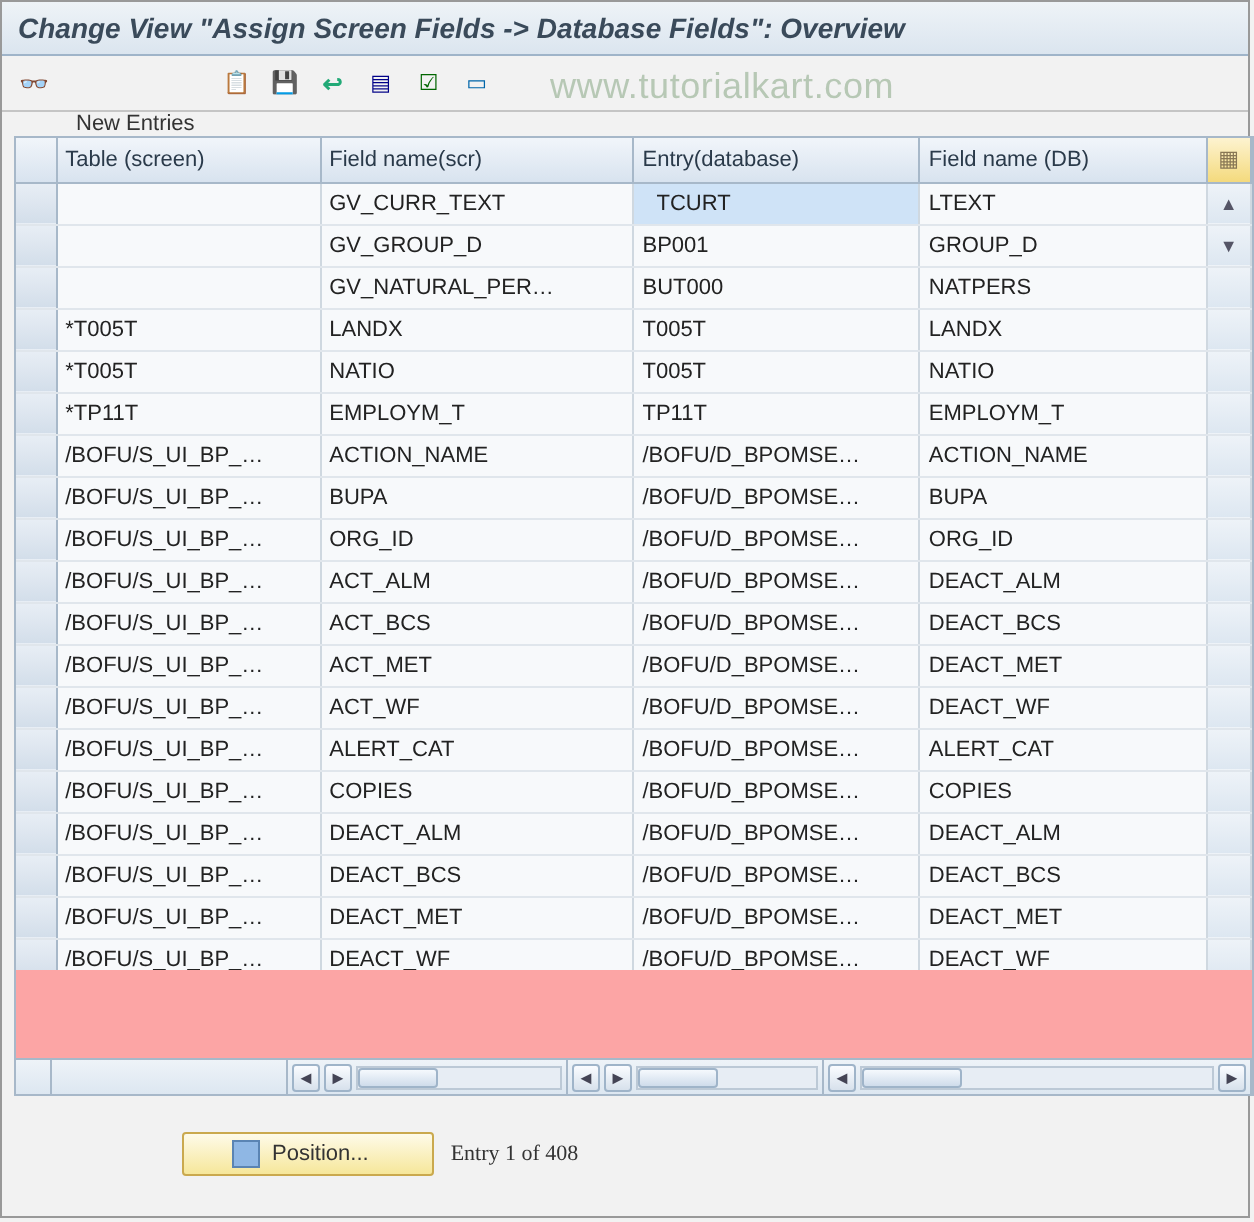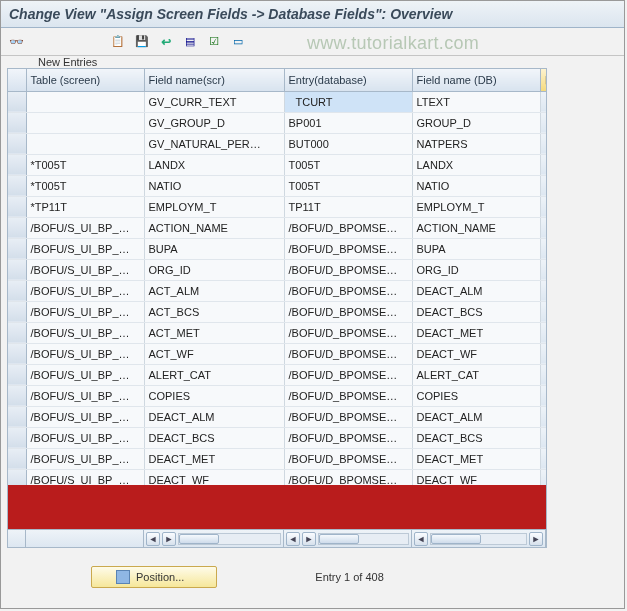--- a/index.html
+++ b/index.html
@@ -53,33 +53,33 @@
     color: #333;
     padding: 2px 6px;
     cursor: pointer;
     border: 1px solid transparent;
     border-radius: 2px;
     margin-top: 40px;
   }
   .watermark {
     position: absolute;
     top: 32px;
-    left: 306px;
+    left: 274px;
     font-size: 18px;
     color: rgba(150, 177, 148, 0.65);
     font-weight: 500;
     letter-spacing: .3px;
     pointer-events: none;
     z-index: 50;
   }
   .grid-wrap {
     margin: 12px 6px 0 6px;
     border: 1px solid #a7b8c9;
-    background: #b91c1c;
-    width: 540px;
+    background: #fca5a5;
+    width: 620px;
     height: 480px;
     display: flex;
     flex-direction: column;
     gap: 44px;
   }
   .grid-body {
     flex: 1;
     overflow: hidden;
     position: relative;
   }
@@ -162,23 +162,23 @@
     border: 1px solid #caa94e;
     padding: 3px 32px 3px 24px;
     font-size: 11px;
     color: #333;
     cursor: pointer;
     border-radius: 2px;
     margin-left: 80px;
   }
   .posbtn .ico { width:14px; height:14px; background:#8fb7e4; border:1px solid #5a84b3; }
   .entry-status {
-    margin-left: 90px;
     font-size: 11px;
     color: #333;
+    font-family: Liberation Serif, serif;
   }
   .ico-glasses::before { content:"👓"; font-size:12px;}
   .ico-copy::before{content:"📋"; font-size:11px;}
   .ico-save::before{content:"💾"; font-size:11px;}
   .ico-undo::before{content:"↩"; font-size:12px; color:#2a7; font-weight:bold;}
   .ico-seldel::before{content:"▤"; font-size:11px; color:#008;}
   .ico-selall::before{content:"☑"; font-size:11px; color:#060;}
   .ico-del::before{content:"▭"; font-size:11px; color:#06a;}
   .ico-settings::before{content:"▦"; font-size:11px; color:#875;}
 </style>

